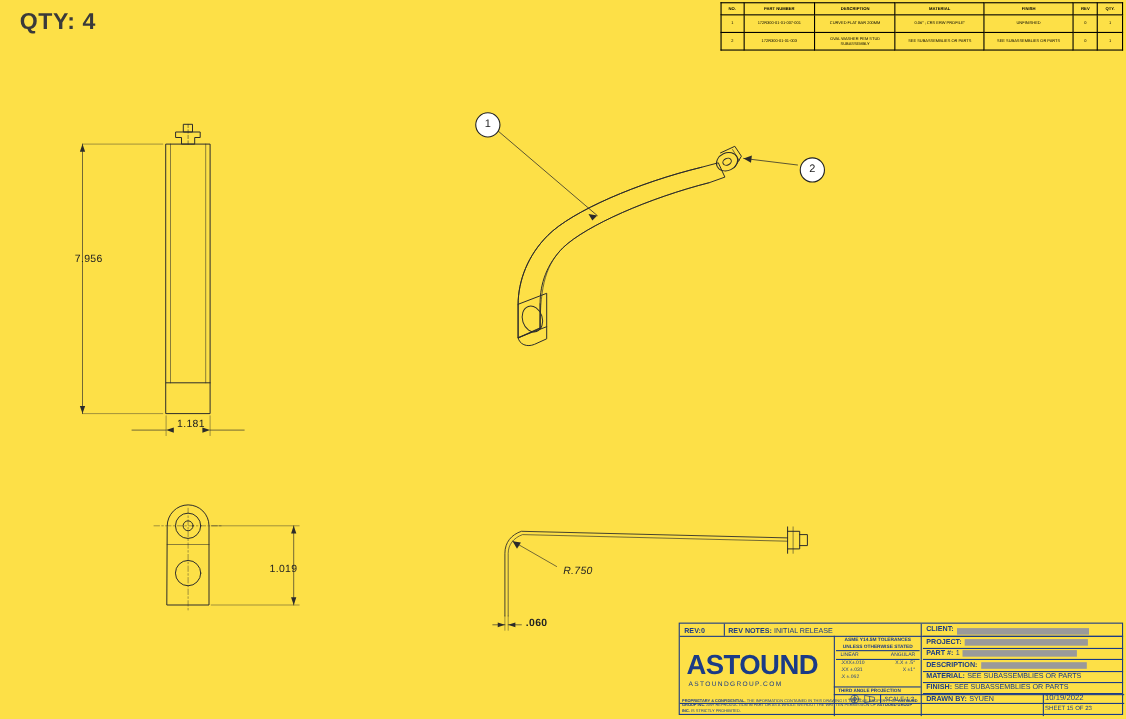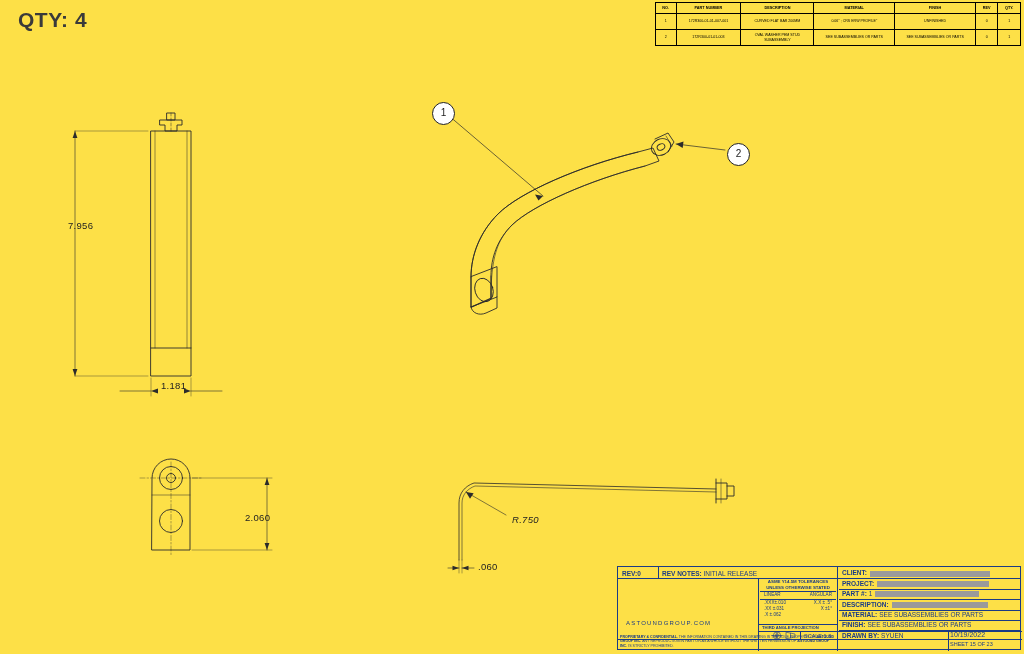--- a/index.html
+++ b/index.html
@@ -339,25 +339,25 @@
       <path d="M462 568 l6.5 -2.2 l0 4.4 z" fill="#2b2b2b" stroke="none"></path>
       <line x1="462" y1="568" x2="474" y2="568" stroke-width="0.6"></line>
       <line x1="459" y1="560" x2="459" y2="573" stroke-width="0.4"></line>
       <line x1="462" y1="560" x2="462" y2="573" stroke-width="0.4"></line>
 
       <line x1="466" y1="492" x2="506" y2="515" stroke-width="0.6"></line>
       <path d="M466 492 l7.6 1.2 l-3.6 5.6 z" fill="#2b2b2b" stroke="none"></path>
     </g>
   </svg>
 
-  <div class="dim-text" style="left:68px; top:220px;">7.956</div>
+  <div class="dim-text" style="left:68px; top:230px;">7.956</div>
   <div class="dim-text" style="left:161px; top:380px;">1.181</div>
-  <div class="dim-text" style="left:245px; top:512px;">2.060</div>
+  <div class="dim-text" style="left:245px; top:512px;">1.019</div>
   <div class="dim-text" style="left:512px; top:514px;font-style:italic;">R.750</div>
-  <div class="dim-text" style="left:478px; top:561px;">.060</div>
+  <div class="dim-text" style="left:478px; top:561px;font-weight:bold;">.060</div>
 
   <div class="balloon" style="left:432px; top:102px;">1</div>
   <div class="balloon" style="left:727px; top:143px;">2</div>
 
   <div class="titleblock">
 
     <div class="tb-line tb-h" style="top:11px;"></div>
     <div class="tb-line tb-v" style="left:40px; height:11px;"></div>
     <div class="tb-line tb-v" style="left:140px; top:11px; height:73px;"></div>
     <div class="tb-line tb-v" style="left:219px; height:84px;"></div>
@@ -408,20 +408,21 @@
         <line x1="7" y1="0.3" x2="7" y2="8.7"></line>
         <path d="M16 1.2 L25 3 L25 6 L16 7.8 Z"></path>
         <line x1="20.5" y1="1.9" x2="20.5" y2="7.1"></line>
       </g>
     </svg>
 
     <div class="scale-lbl">
       <span>SCALE:</span><span>1:3</span>
     </div>
 
+    <div class="astound-logo">ASTOUND</div>
     <div class="astound-url">ASTOUNDGROUP.COM</div>
 
     <div class="proj-box">
       <div class="proj-row">
         <b>CLIENT:</b>
         <span class="redact" style="width:120px;"></span>
       </div>
       <div class="proj-row">
         <b>PROJECT:</b>
         <span class="redact" style="width:112px;"></span>

